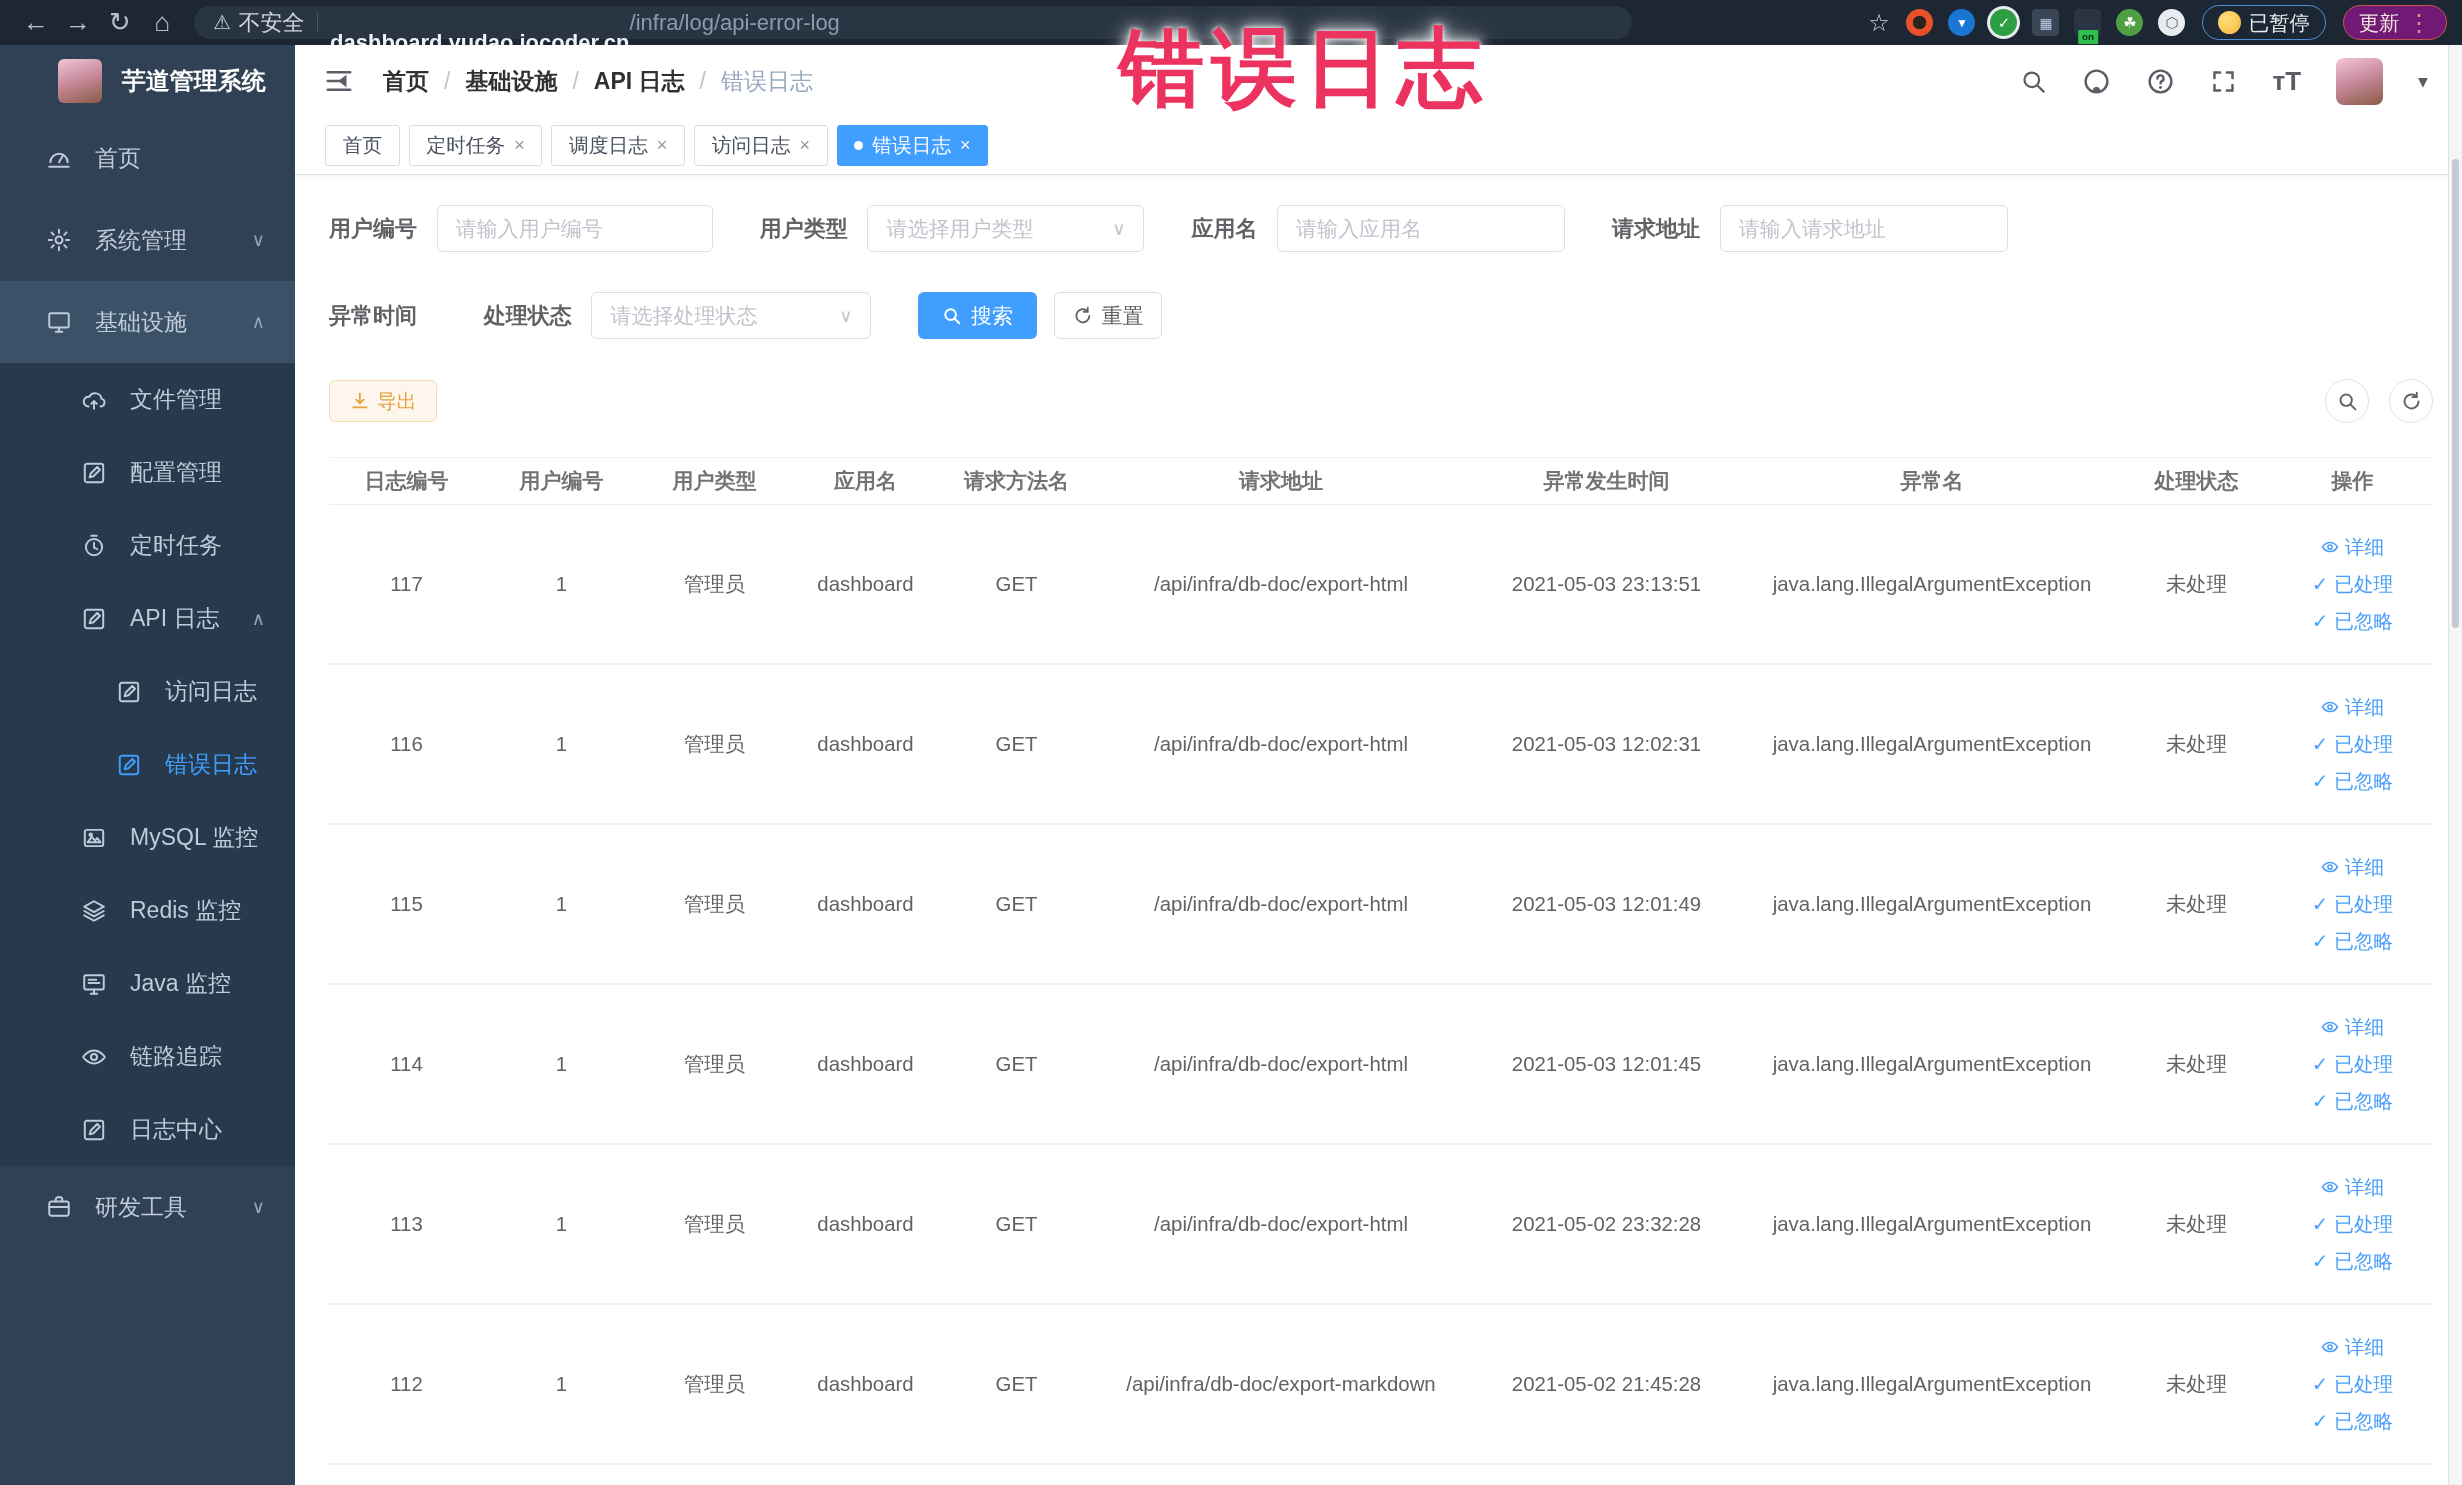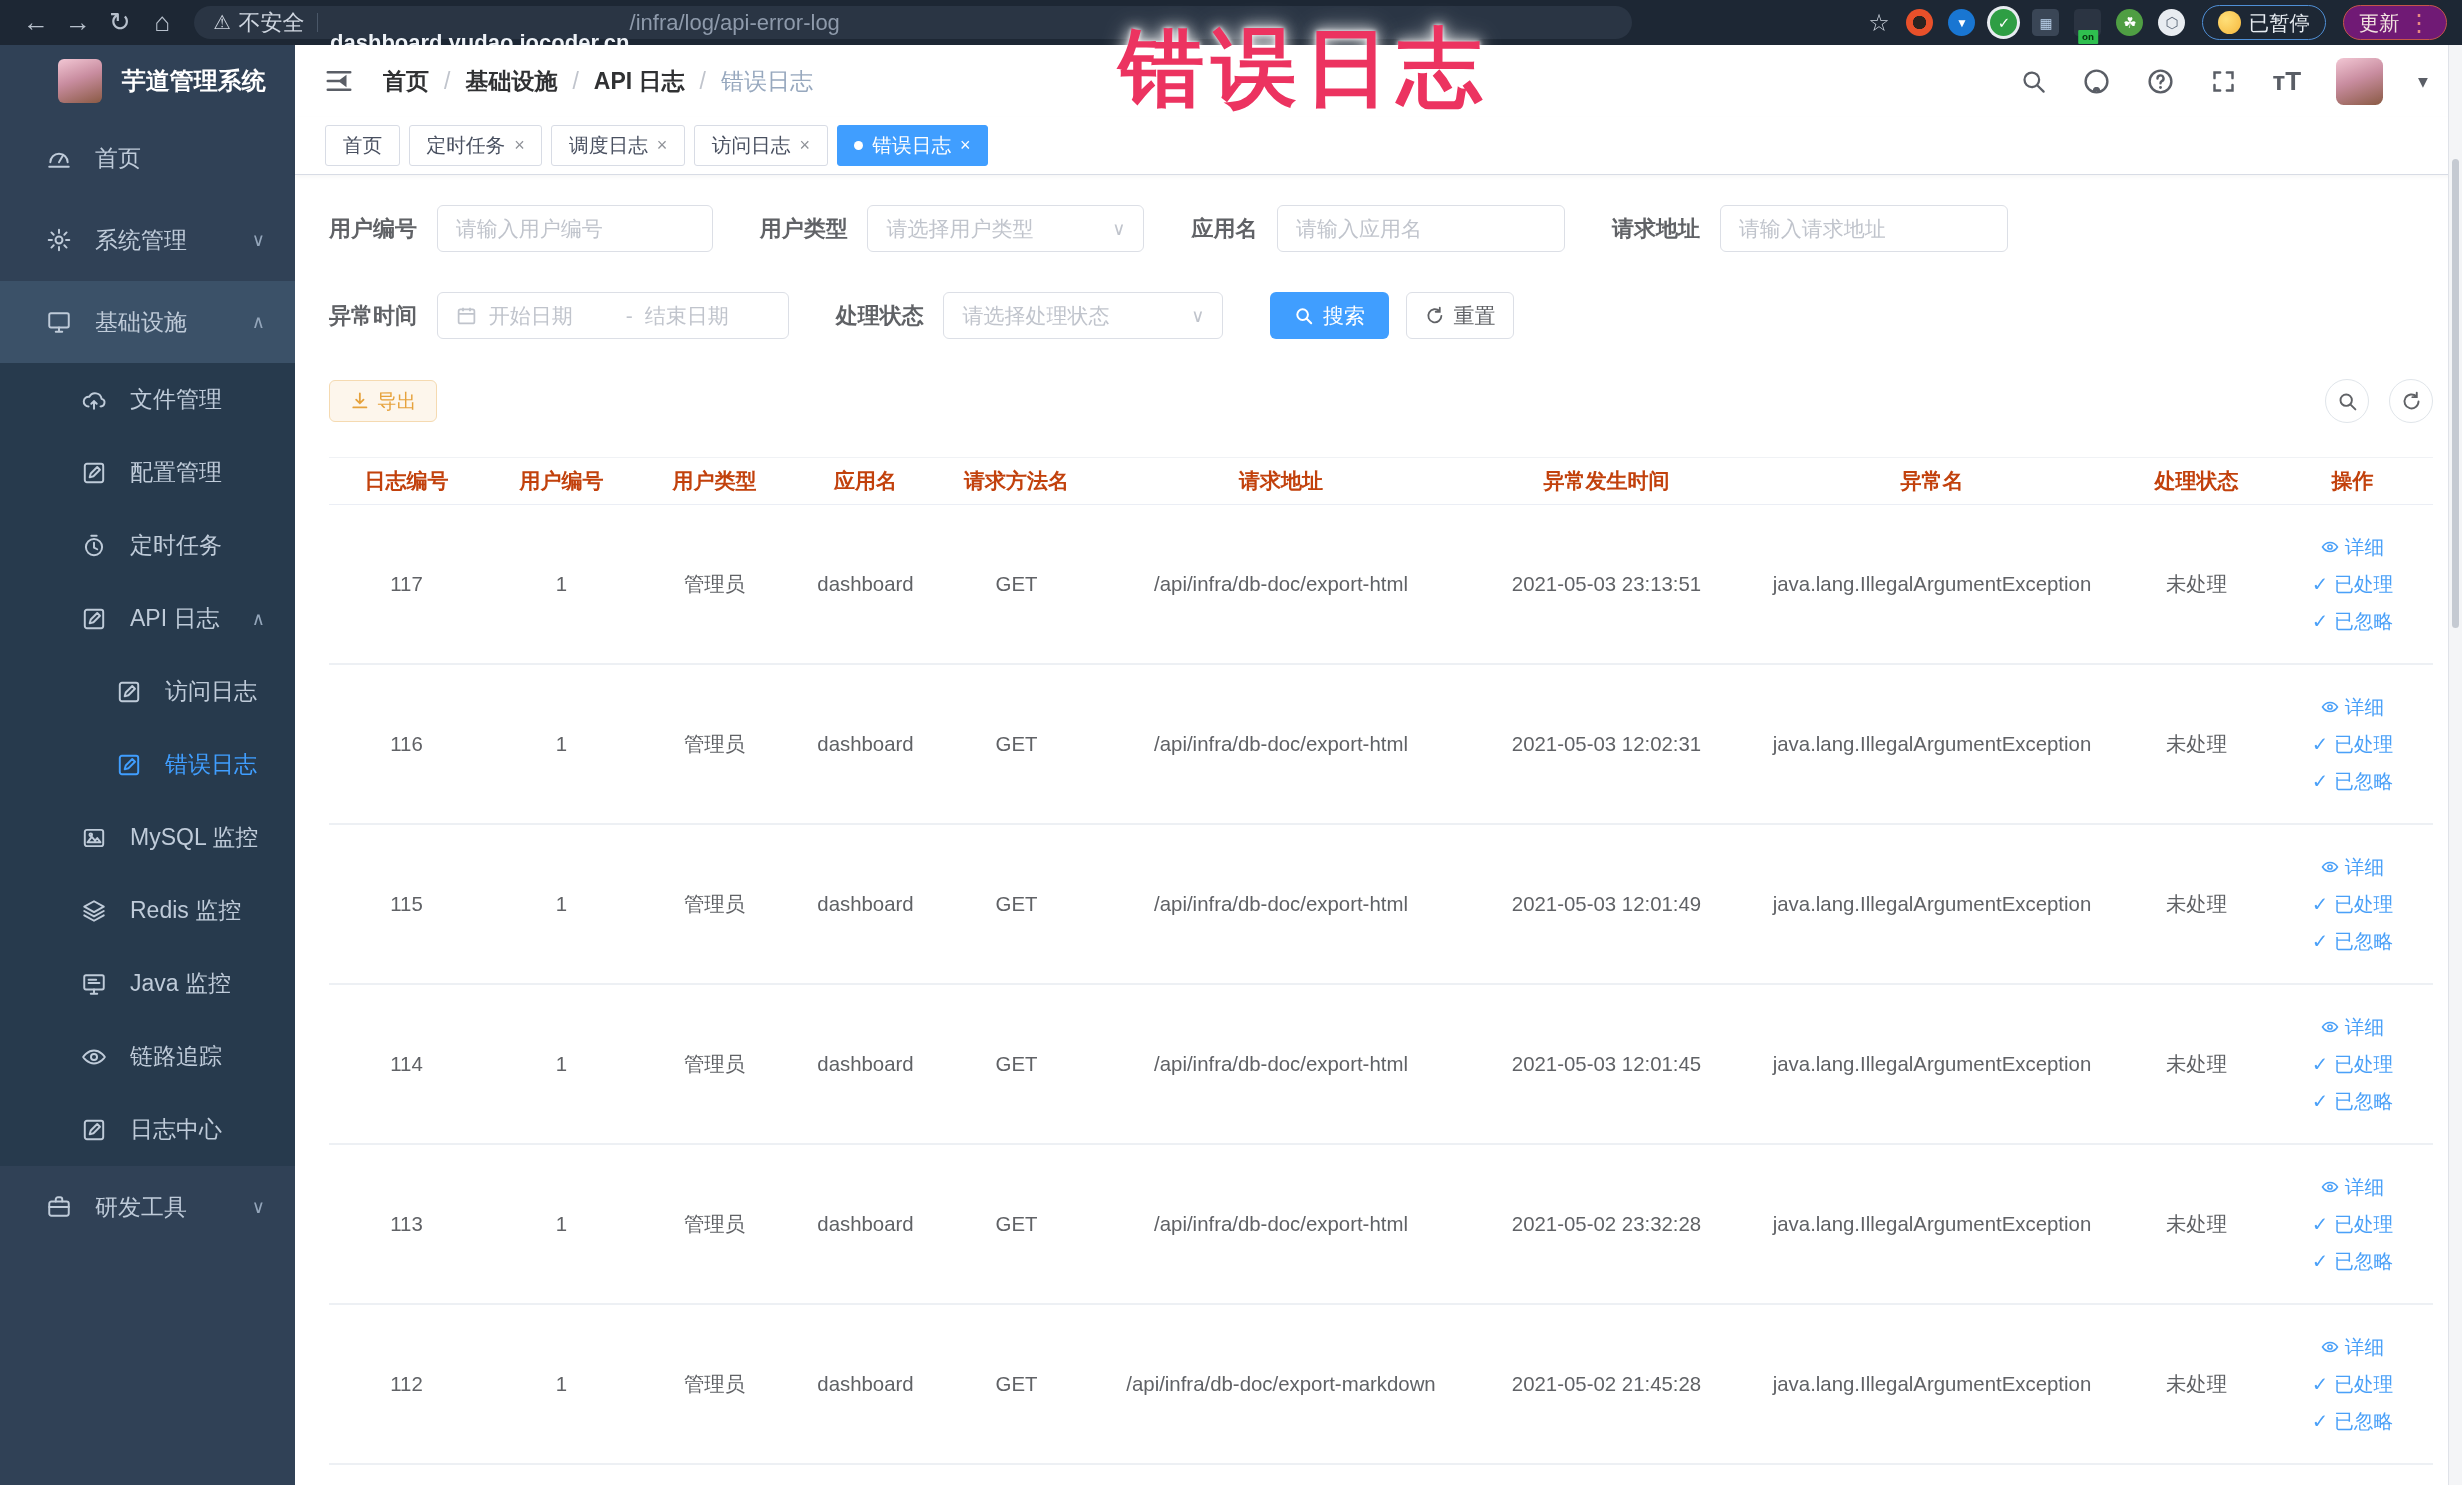--- a/index.html
+++ b/index.html
@@ -103,21 +103,21 @@
   .btn-warn-plain { height:42px; background:#fdf6ec; border:1.5px solid #f5dab1; color:#e6a23c;
     font-size:19.7px; padding:0 19.7px; border-radius:6px; display:flex; align-items:center; gap:7.6px; }
   .toolbar-right { margin-left:auto; display:flex; gap:19.7px; }
   .circle-btn { width:44px; height:44px; border-radius:50%; border:1.5px solid #e0e5ea;
     background:#fff; color:#606266; display:flex; align-items:center; justify-content:center; }
 
   
   .table { width:100%; }
   .tr { display:flex; align-items:center; border-bottom:2.3px solid #edf0f4; }
   .tr.thead { height:48px; border-top:1.5px solid #f0f2f5; border-bottom:1.5px solid #ebeef5; }
-  .tr.thead .td { font-weight:700; color:#c2410c; font-size:21px; }
+  .tr.thead .td { font-weight:700; color:#737373; font-size:21px; }
   .tr.body-row { height:160px; }
   .td { text-align:center; font-size:20.4px; color:#606266; padding:0 6px; overflow:hidden;
     white-space:nowrap; }
   .c-id{width:155px;} .c-uid{width:155px;} .c-utype{width:151px;} .c-app{width:151px;}
   .c-method{width:151px;} .c-url{width:378px;} .c-time{width:273px;} .c-exc{width:378px;}
   .c-status{width:151px;} .c-op{flex:1; min-width:159px;}
   .op-links { display:flex; flex-direction:column; align-items:center; gap:10px; }
   .op-link { display:flex; align-items:center; gap:6px; color:#4aa0f8; font-size:19.7px; cursor:pointer; }
   .op-link .ck { font-size:19.7px; }
 
@@ -420,31 +420,20 @@
             <div class="f-field">
               <span class="f-label">请求地址</span>
               <div class="f-input" style="width: 288px;">
                 <input placeholder="请输入请求地址" style="">
               </div>
             </div>
           </div>
         <div class="filter-row">
           <div class="f-field">
             <span class="f-label">异常时间</span>
-            <div class="f-date" style="width:352px;">
-              <span class="cal-ico">
-                <svg class="ico" width="21" height="21" viewBox="0 0 24 24" fill="none" stroke="currentColor" stroke-width="2">
-                    <rect x="3" y="5" width="18" height="16" rx="2"></rect>
-                    <path d="M3 10h18M8 3v4M16 3v4"></path>
-                  </svg>
-              </span>
-              <span class="ph">开始日期</span>
-              <span class="ph" style="flex:none;">-</span>
-              <span class="ph">结束日期</span>
-            </div>
           </div>
           <div class="f-field">
             <span class="f-label">处理状态</span>
             <div class="f-select" style="width:280px;">
               <span class="ph">请选择处理状态</span>
               <span class="sel-chevron">∨</span>
             </div>
           </div>
           <div class="btn btn-primary" style="margin-left:0;">
             <span class="btn-ico" style="color:#fff;">

